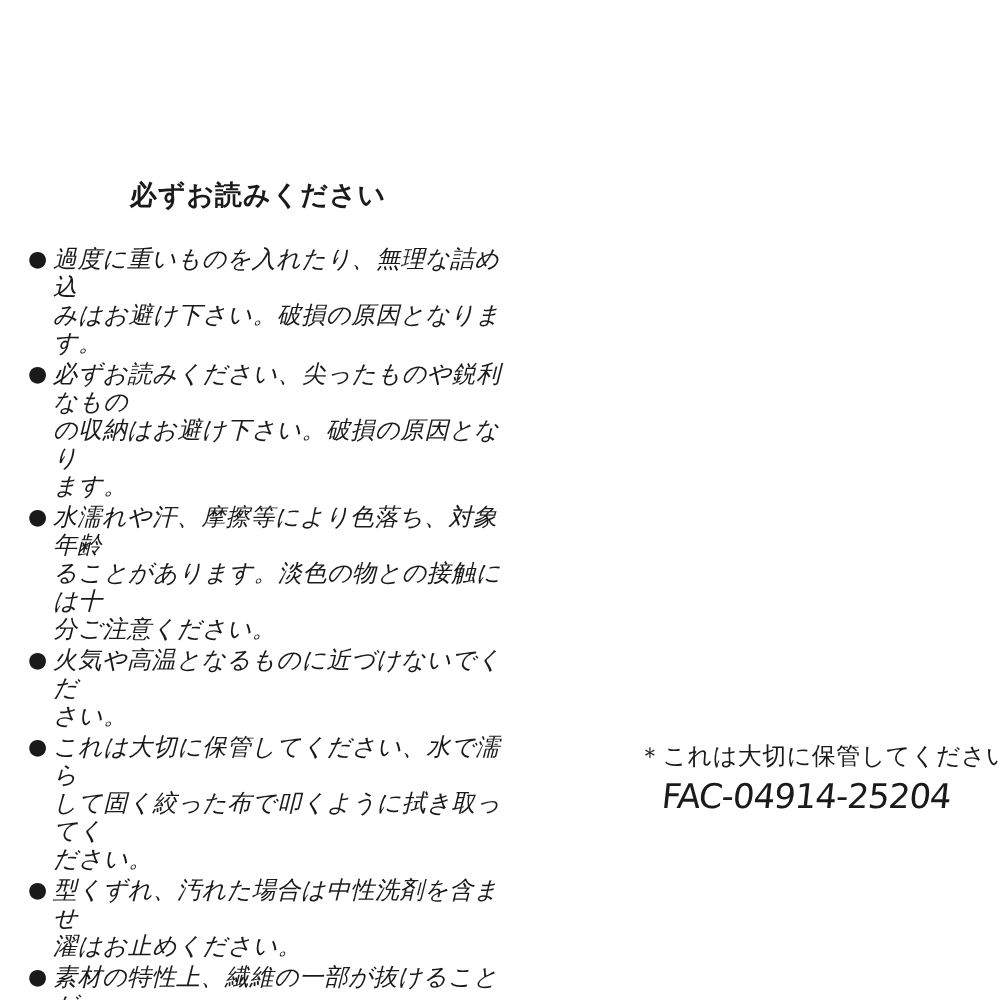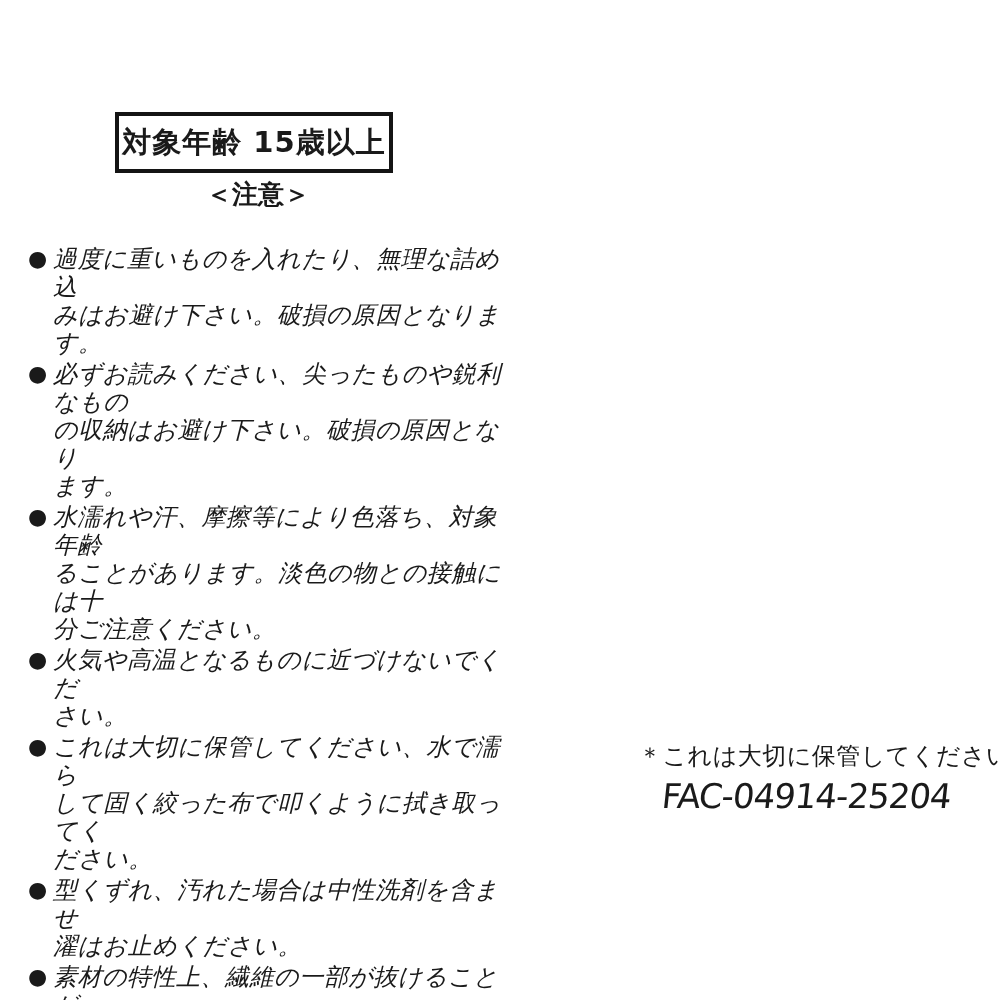--- a/index.html
+++ b/index.html
@@ -88,26 +88,23 @@
     letter-spacing: -1px;
     transform: skewX(-6deg);
     white-space: nowrap;
   }
 </style>
 </head>
 <body>
 
 <div class="canvas">
 
-  <div class="age-box">
-    <span>対象年齢 15歳以上</span>
-  </div>
 
   <div class="header-center">
-    <div class="caution-title">＜注意＞</div>
+    <div class="read-note">必ずお読みください</div>
   </div>
 
   <div class="notices">
     <div class="notice">
       <span class="bullet">●</span>
       <span class="notice-lines">過度に重いものを入れたり、無理な詰め込
 みはお避け下さい。破損の原因となります。</span>
     </div>
     <div class="notice">
       <span class="bullet">●</span>

